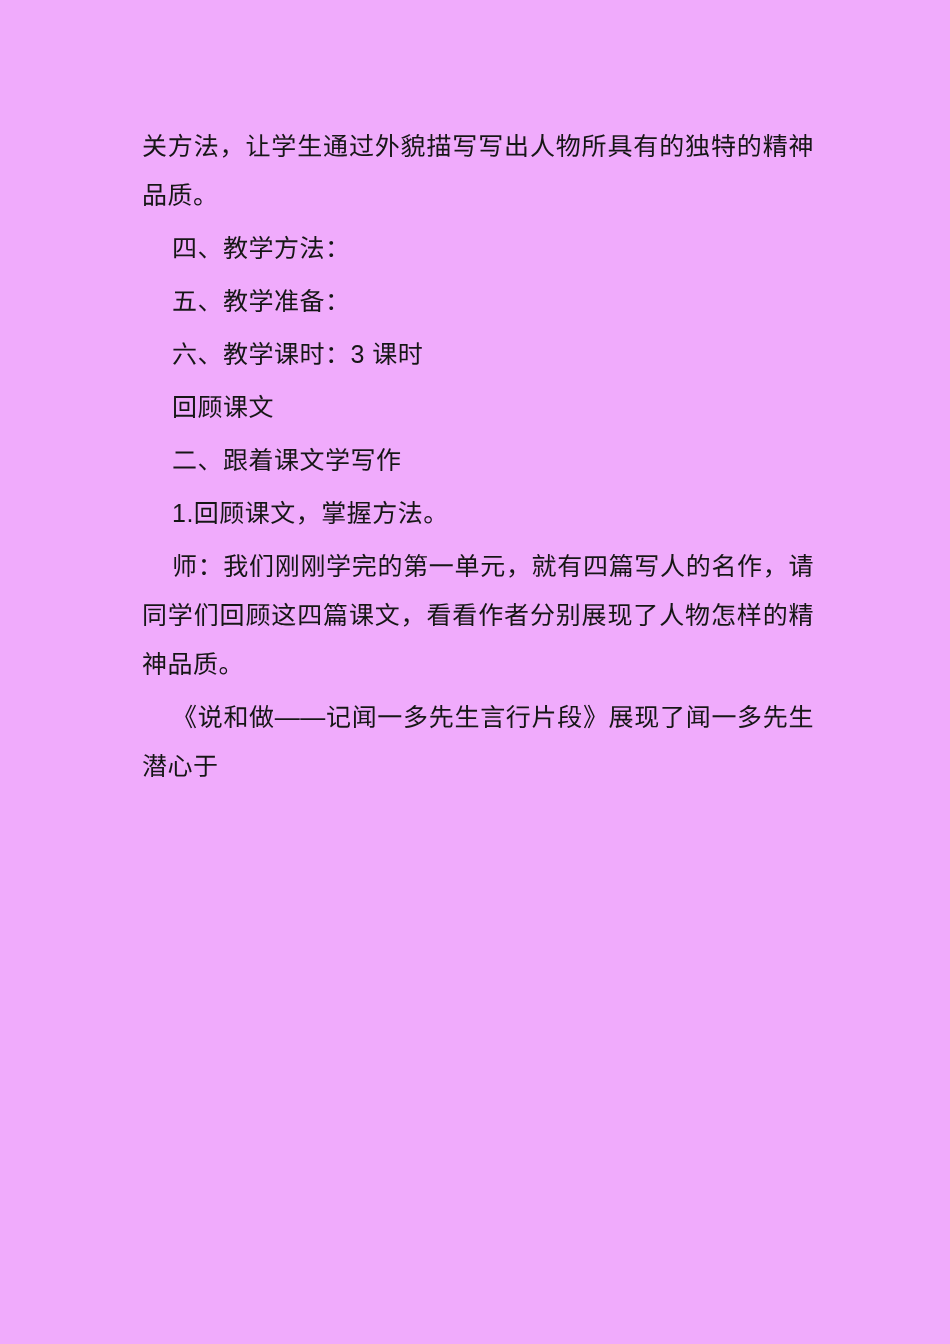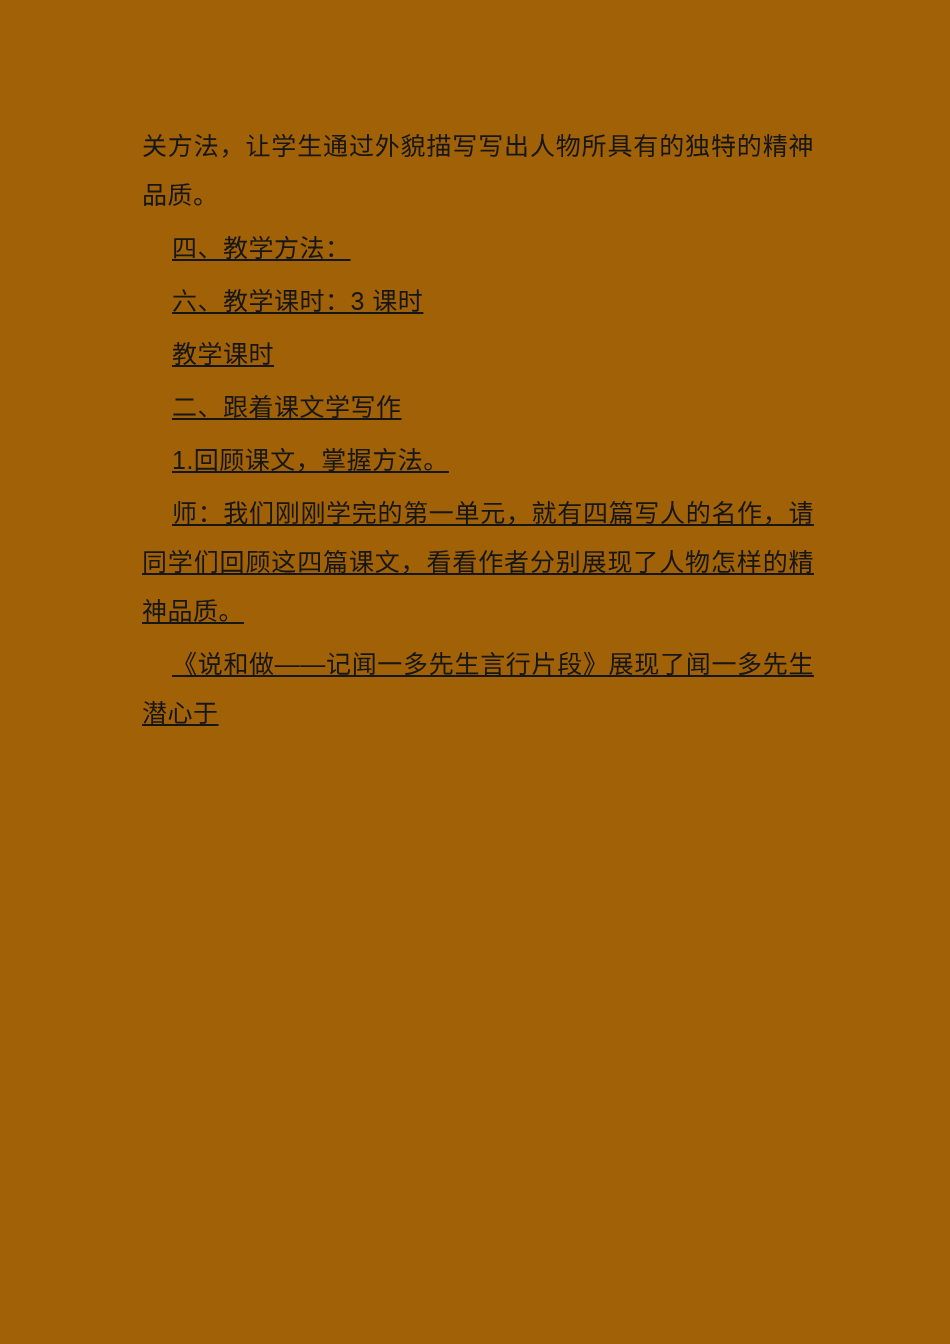--- a/index.html
+++ b/index.html
@@ -6,21 +6,21 @@
   html, body {
     margin: 0;
     padding: 0;
     background: #ffffff;
   }
   .page {
     position: relative;
     width: 950px;
     height: 1344px;
     margin: 0 auto;
-    background: #a16207;
+    background: #f0abfc;
     overflow: hidden;
     font-family: "Liberation Sans", "DejaVu Sans", sans-serif;
   }
   .doc-body {
     position: absolute;
     left: 142px;
     top: 122px;
     width: 672px;
     color: #161616;
     font-size: 25px;
@@ -28,33 +28,33 @@
     text-align: justify;
     text-justify: inter-ideograph;
     letter-spacing: 0.5px;
   }
   .para {
     margin: 0 0 4px 0;
     word-break: break-all;
   }
   .para.indent {
     text-indent: 30px;
-    text-decoration: underline;
   }
   .para.no-indent {
     text-indent: 0;
   }
 </style>
 </head>
 <body>
 
 <div class="page">
   <div class="doc-body">
     <p class="para no-indent">关方法，让学生通过外貌描写写出人物所具有的独特的精神品质。</p>
     <p class="para indent">四、教学方法：</p>
+    <p class="para indent">五、教学准备：</p>
     <p class="para indent">六、教学课时：3 课时</p>
-    <p class="para indent">教学课时</p>
+    <p class="para indent">回顾课文</p>
     <p class="para indent">二、跟着课文学写作</p>
     <p class="para indent">1.回顾课文，掌握方法。</p>
     <p class="para indent">师：我们刚刚学完的第一单元，就有四篇写人的名作，请同学们回顾这四篇课文，看看作者分别展现了人物怎样的精神品质。</p>
     <p class="para indent">《说和做——记闻一多先生言行片段》展现了闻一多先生潜心于</p>
   </div>
 </div>
 
 </body></html>

